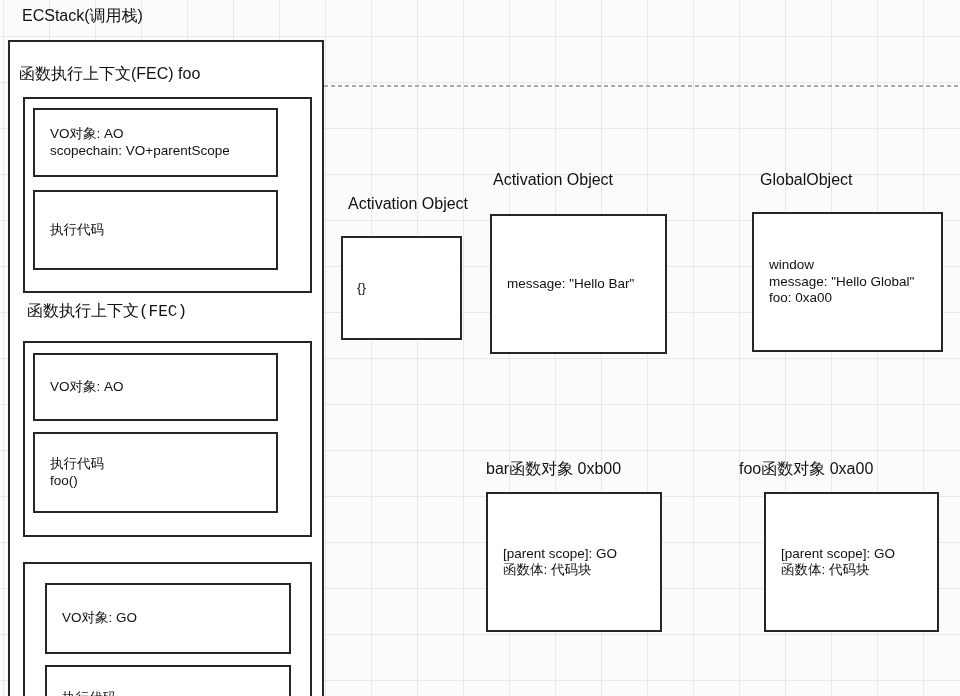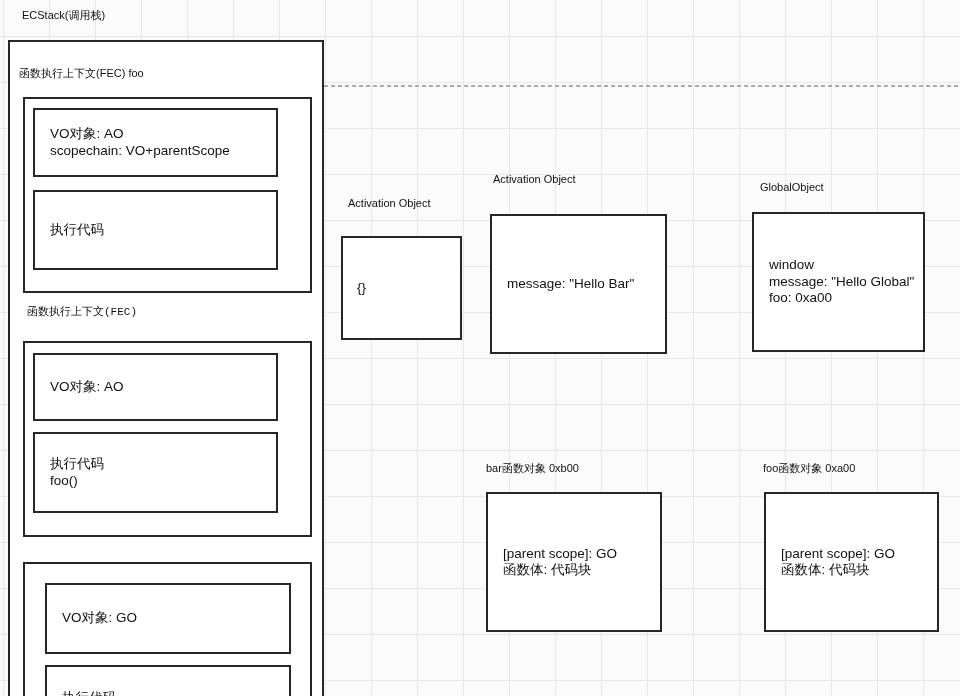--- a/index.html
+++ b/index.html
@@ -41,21 +41,21 @@
     color: var(--text);
     overflow: hidden;
   }
   .frame {
     position: absolute;
     background: var(--box-fill);
     border: 2px solid var(--border);
   }
   .lbl {
     position: absolute;
-    font-size: 11px;
+    font-size: 16px;
     line-height: 17px;
     white-space: nowrap;
     color: var(--text);
   }
   .dashed-line {
     position: absolute;
     height: 2px;
     background-image: repeating-linear-gradient(
       to right, var(--dashed) 0px, var(--dashed) 4px,
       transparent 4px, transparent 7px);
@@ -110,32 +110,32 @@
   <div class="lbl" style="left:348px; top:195px;">Activation Object</div>
   <div class="shape" style="left:341px; top:236px; width:121px; height:104px; padding-left:2px;">
     <div class="line">{}</div>
   </div>
 
   <div class="lbl" style="left:493px; top:171px;">Activation Object</div>
   <div class="shape" style="left:490px; top:214px; width:177px; height:140px;">
     <div class="line">message: "Hello Bar"</div>
   </div>
 
-  <div class="lbl" style="left:760px; top:179px;text-align:center;">GlobalObject</div>
-  <div class="shape" style="left:752px; top:212px; width:173px; height:140px;">
+  <div class="lbl" style="left:760px; top:171px;text-align:center;">GlobalObject</div>
+  <div class="shape" style="left:752px; top:212px; width:191px; height:140px;">
     <div class="line">window</div>
     <div class="line">message: "Hello Global"</div>
     <div class="line">foo: 0xa00</div>
   </div>
 
   <div class="lbl" style="left:486px; top:460px;">bar函数对象 0xb00</div>
   <div class="shape" style="left:486px; top:492px; width:176px; height:140px;">
     <div class="line">[parent scope]: GO</div>
     <div class="line">函数体: 代码块</div>
   </div>
 
-  <div class="lbl" style="left:763px; top:460px;">foo函数对象 0xa00</div>
+  <div class="lbl" style="left:739px; top:460px;">foo函数对象 0xa00</div>
   <div class="shape" style="left:764px; top:492px; width:175px; height:140px;">
     <div class="line">[parent scope]: GO</div>
     <div class="line">函数体: 代码块</div>
   </div>
 
 </div>
 
 </body></html>

